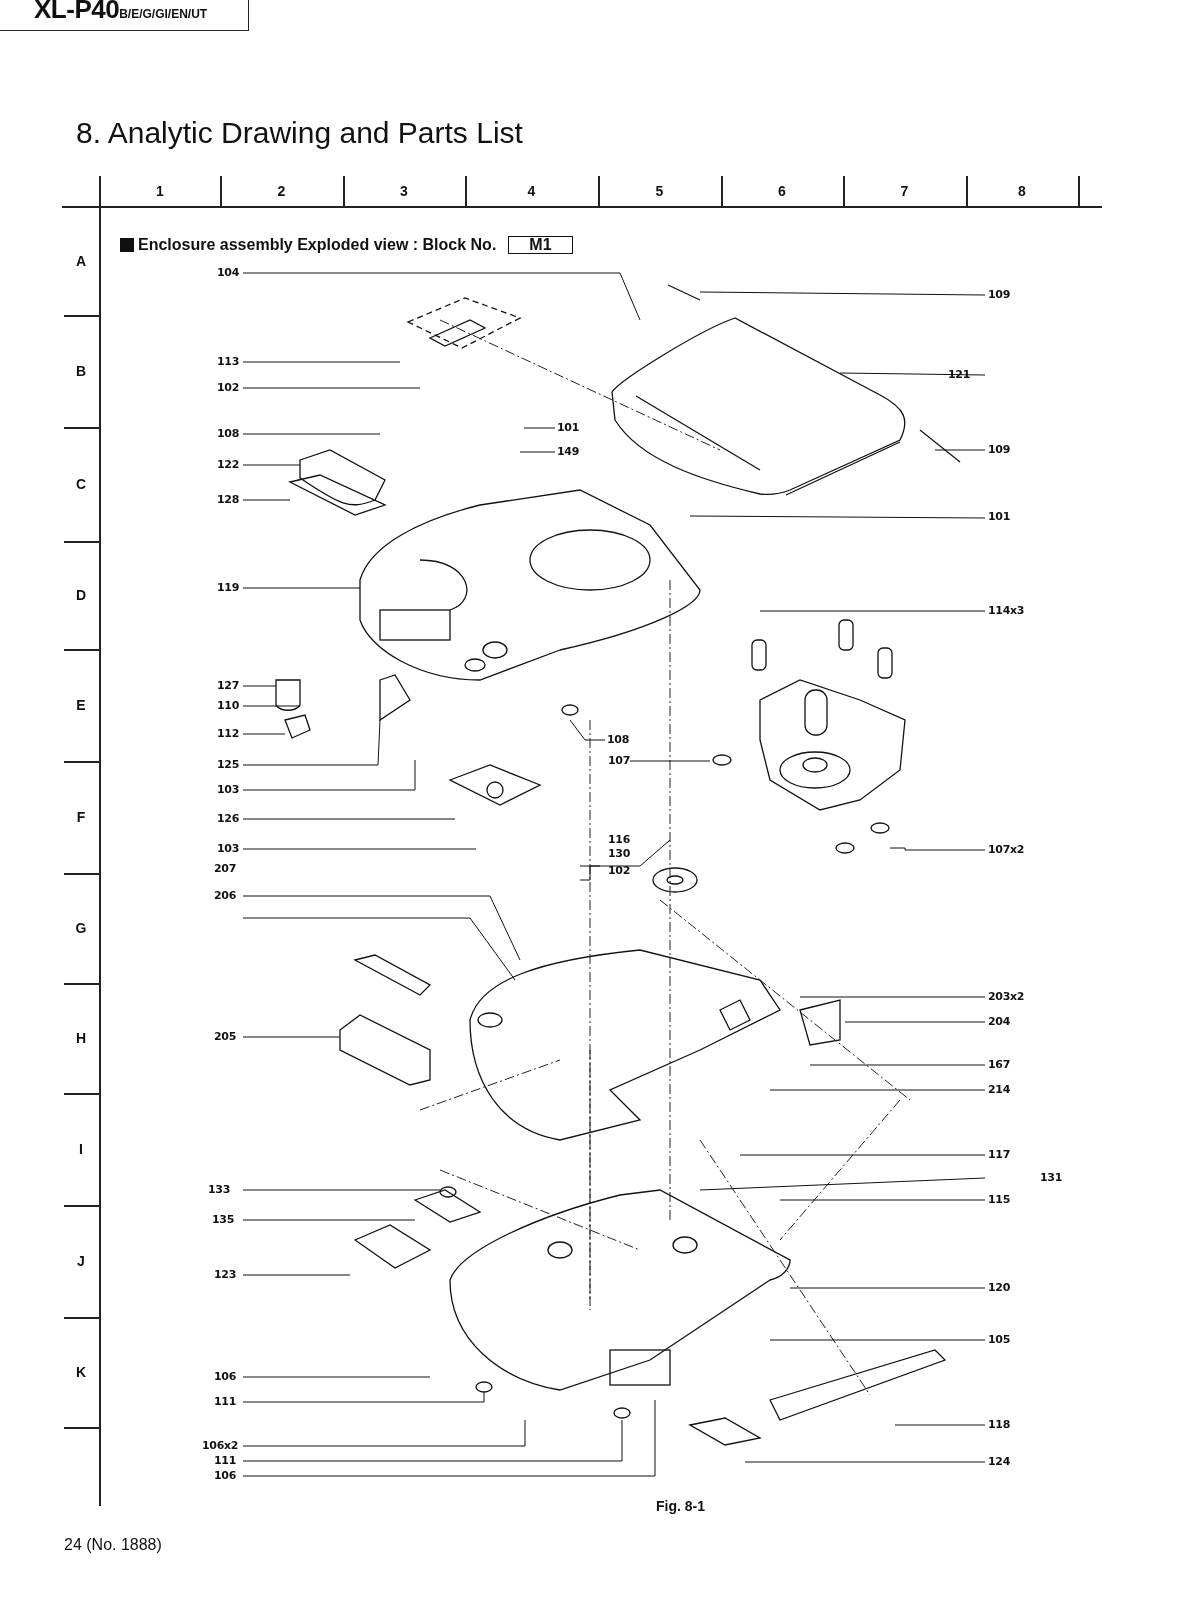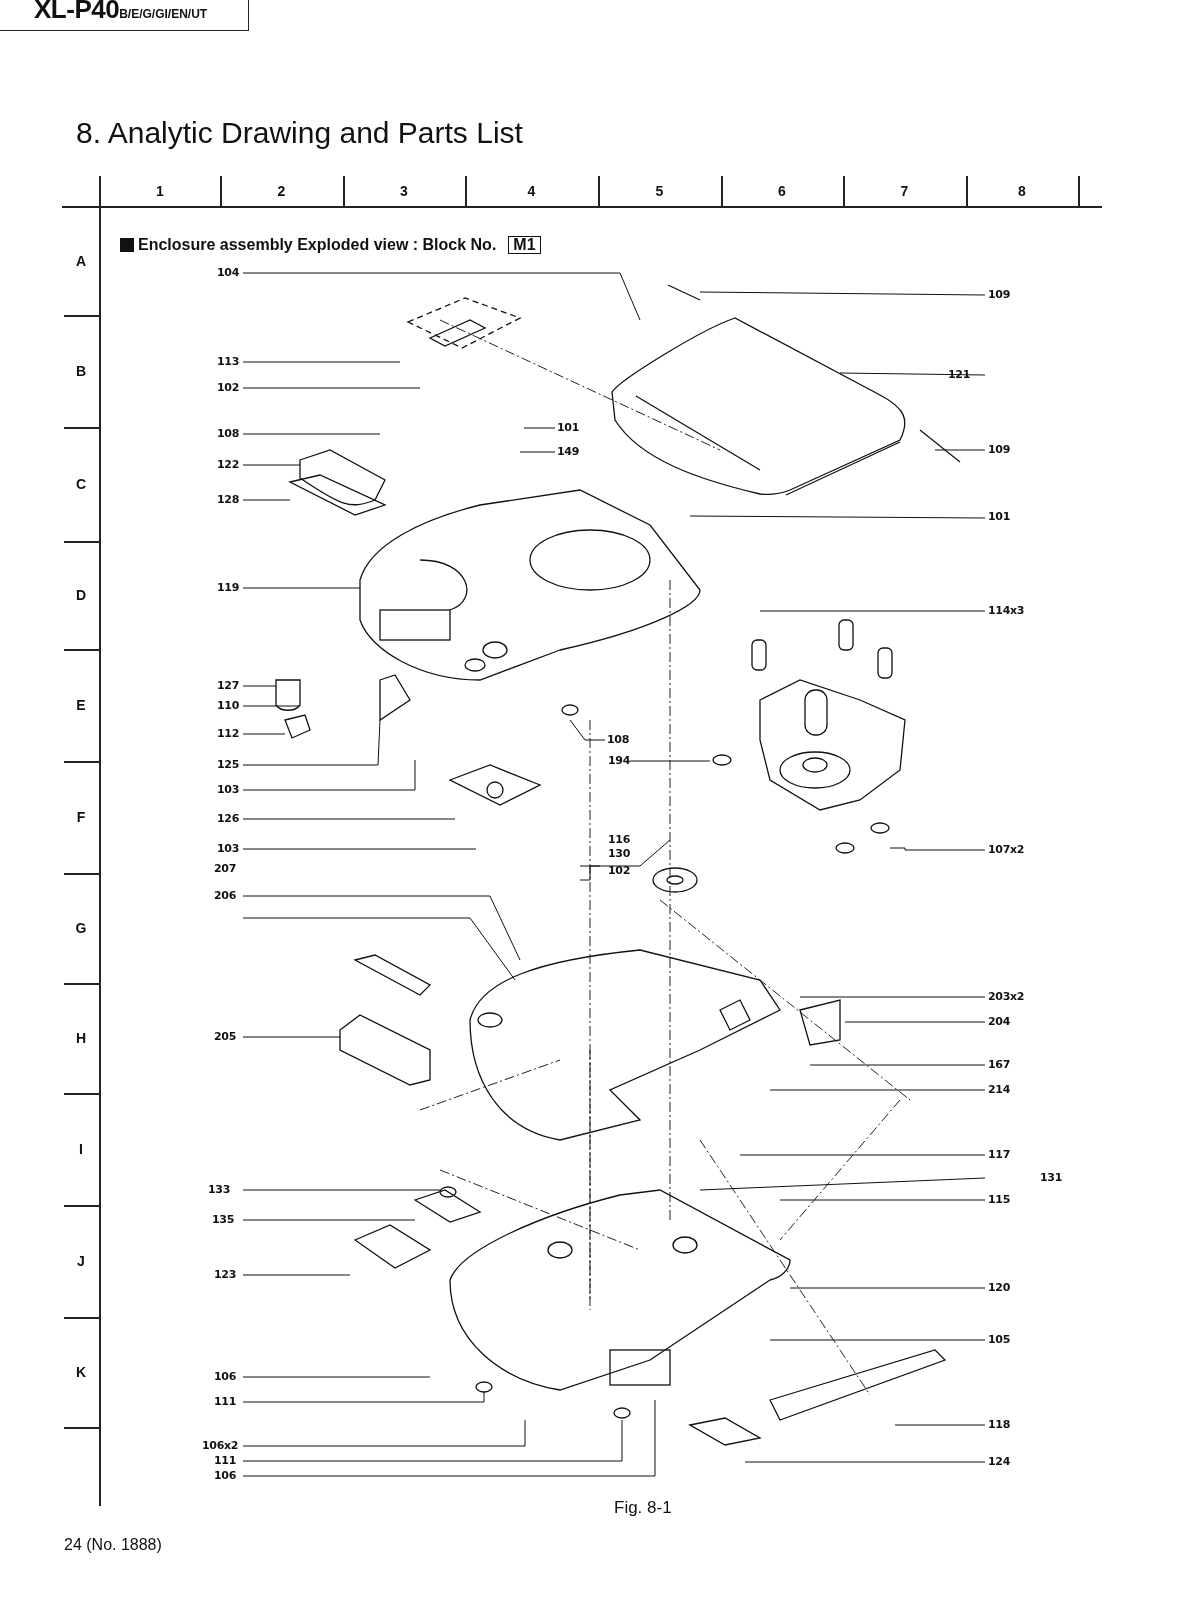--- a/index.html
+++ b/index.html
@@ -9,24 +9,24 @@
   .hdr-var{font-size:12px;font-weight:bold;letter-spacing:0;}
   .title{position:absolute;left:76px;top:116px;font-size:30px;font-weight:normal;}
   .grid-top{position:absolute;left:62px;top:206px;width:1040px;height:2px;background:#222;}
   .grid-left{position:absolute;left:99px;top:176px;width:2px;height:1330px;background:#222;}
   .col{position:absolute;top:176px;height:30px;display:flex;align-items:center;justify-content:center;font-size:14px;font-weight:bold;}
   .colsep{position:absolute;top:176px;width:1.5px;height:31px;background:#222;}
   .row{position:absolute;left:62px;width:38px;display:flex;align-items:center;justify-content:center;font-size:14px;font-weight:bold;}
   .rowsep{position:absolute;left:64px;width:36px;height:1.5px;background:#222;}
   .section{position:absolute;left:120px;top:236px;font-size:16px;font-weight:bold;display:flex;align-items:center;gap:4px;}
   .section .sq{width:14px;height:14px;background:#111;display:inline-block;}
-  .section .blk{border:1.5px solid #111;padding:0 4px;margin-left:8px;line-height:16px;}
+  .section .blk{border:1.5px solid #111;padding:0 20px;margin-left:8px;line-height:16px;}
   svg.draw{position:absolute;left:0;top:0;}
   .lbl{position:absolute;font-size:11px;font-weight:bold;font-family:"DejaVu Sans",sans-serif;letter-spacing:-0.3px;}
-  .fig{position:absolute;left:614px;top:1498px;font-size:17px;font-weight:normal;}
+  .fig{position:absolute;left:656px;top:1498px;font-size:14px;font-weight:bold;}
   .pageno{position:absolute;left:64px;top:1536px;font-size:16px;}
 </style>
 </head>
 <body>
 
 <div class="hdr-box">
   <div class="hdr-model"><span>XL-P40</span><span class="hdr-var">B/E/G/GI/EN/UT</span></div>
 </div>
 
 <div class="title">8. Analytic Drawing and Parts List</div>
@@ -256,19 +256,19 @@
 <div class="lbl" style="left:1040px;top:1171px">131</div>
 <div class="lbl" style="left:988px;top:1193px">115</div>
 <div class="lbl" style="left:988px;top:1281px">120</div>
 <div class="lbl" style="left:988px;top:1333px">105</div>
 <div class="lbl" style="left:988px;top:1418px">118</div>
 <div class="lbl" style="left:988px;top:1455px">124</div>
 
 <div class="lbl" style="left:557px;top:421px">101</div>
 <div class="lbl" style="left:557px;top:445px">149</div>
 <div class="lbl" style="left:607px;top:733px">108</div>
-<div class="lbl" style="left:608px;top:754px">194</div>
+<div class="lbl" style="left:608px;top:754px">107</div>
 <div class="lbl" style="left:608px;top:833px">116</div>
 <div class="lbl" style="left:608px;top:847px">130</div>
 <div class="lbl" style="left:608px;top:864px">102</div>
 
 <div class="fig">Fig. 8-1</div>
 <div class="pageno">24 (No. 1888)</div>
 
 </body></html>

